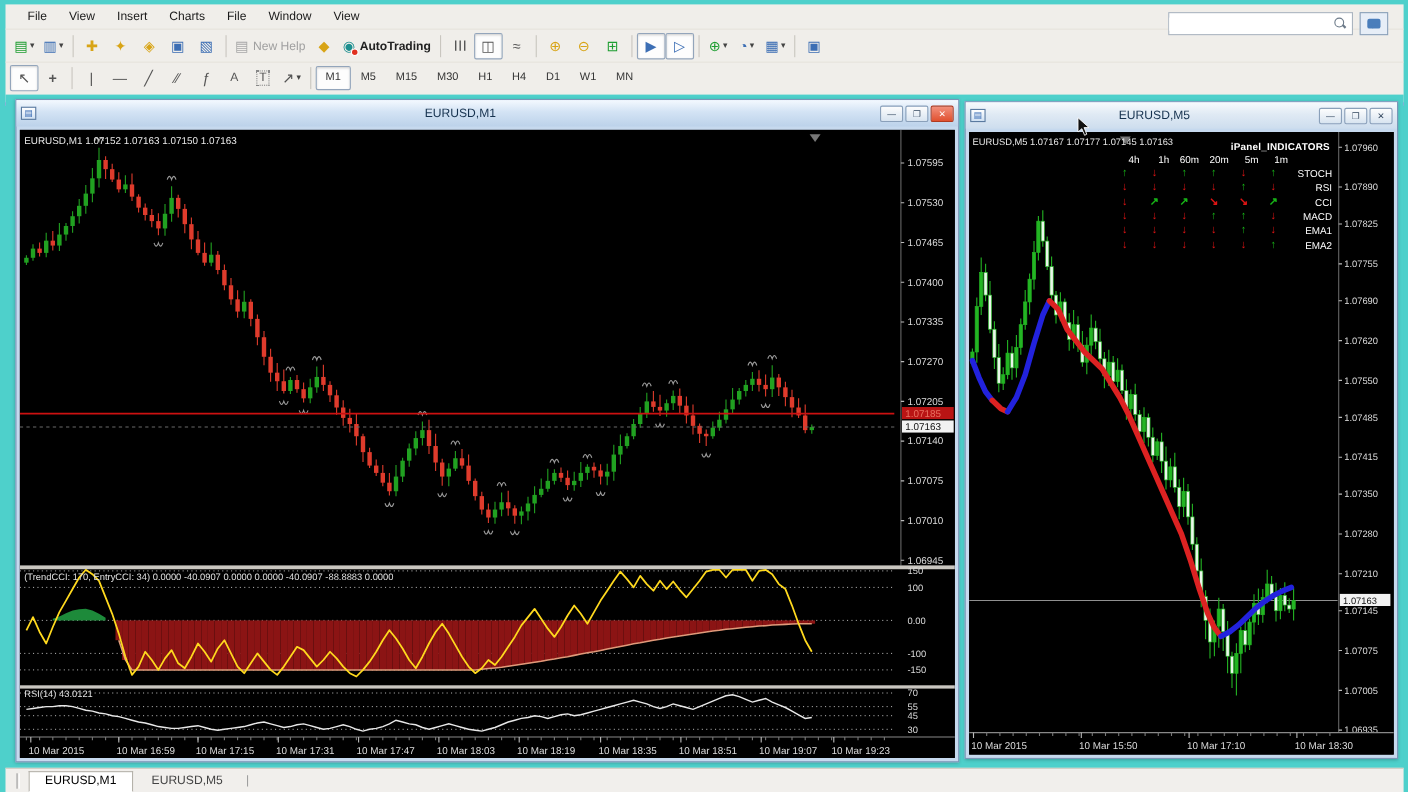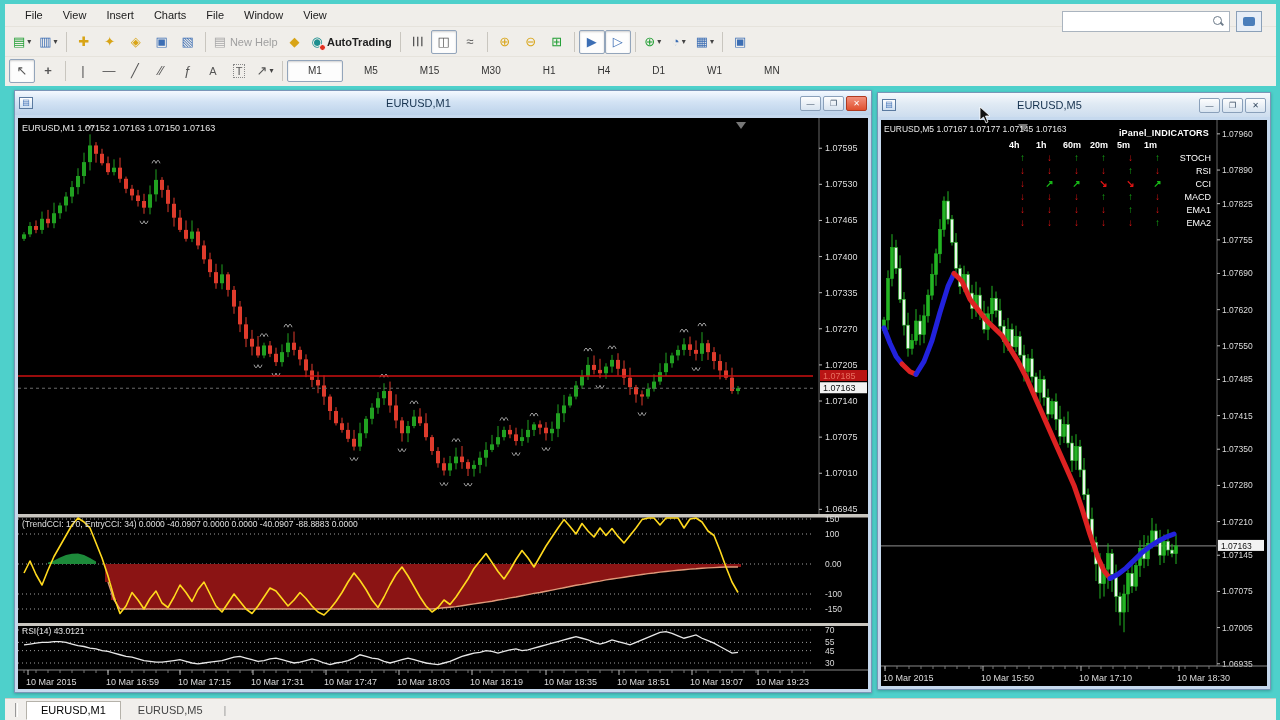--- a/index.html
+++ b/index.html
@@ -15,21 +15,21 @@
   .toolbar.row2 { height:28px; }
   .tbtn { height:24px; min-width:26px; padding:0 3px; display:flex; align-items:center; justify-content:center;
           font-size:13px; color:#555; border:1px solid transparent; border-radius:2px; gap:2px; }
   .tbtn.pressed { border:1px solid #93a5bb; background:#fdfdfd; box-shadow:inset 0 1px 2px rgba(0,0,0,.18); }
   .tbtn .caret { font-size:8px; color:#444; }
   .tbtn.grayed { color:#a8a8a8; }
   .tsep { width:1px; height:20px; background:#c9c6bf; margin:0 4px; flex:none; }
   .ic-green { color:#1f9e32; } .ic-gold { color:#d8a416; } .ic-blue { color:#3c6eb4; } .ic-teal { color:#1d8f8f; position:relative; }
   .ic-teal .badge { position:absolute; right:-3px; bottom:-2px; width:7px; height:7px; border-radius:50%; background:#e03020; border:1px solid #fff; }
   .tlabel { font-size:11px; color:#222; padding-left:2px; }
-  .tf-btn { font-size:10px; color:#333; padding:4px 20px; height:22px; min-width:26px; }
+  .tf-btn { font-size:10px; color:#333; padding:4px 8px; height:22px; min-width:26px; }
   .search-wrap { position:absolute; right:46px; top:7px; width:168px; height:21px; background:#fff; border:1px solid #aab4bf; display:flex; align-items:center; }
   .search-input { flex:1; border:0; outline:0; font-size:11px; padding:0 4px; font-family:"Liberation Sans",sans-serif; }
   .mag { width:11px; height:11px; position:relative; margin-right:5px; flex:none; }
   .mag::before { content:""; position:absolute; left:0; top:0; width:7px; height:7px; border:1.5px solid #6d7b8a; border-radius:50%; }
   .mag::after { content:""; position:absolute; left:7px; top:7px; width:4px; height:1.5px; background:#6d7b8a; transform:rotate(45deg); }
   .chat-btn { position:absolute; right:14px; top:7px; width:26px; height:21px; border:1px solid #8ba0b8; background:#e7eef7; display:flex; align-items:center; justify-content:center; }
   .bubble { width:12px; height:9px; background:#4a7ebb; border-radius:2px; position:relative; }
   .bubble::after { content:""; position:absolute; left:2px; bottom:-3px; border:3px solid transparent; border-top-color:#4a7ebb; }
 
   
@@ -47,21 +47,21 @@
           line-height:13px; text-align:center; color:#33475e; border-radius:2px; }
   .wbtn.close-red { background:linear-gradient(#f2907c,#e0502f); color:#fff; border-color:#b03a20; }
   .win-body { position:absolute; left:3px; right:3px; top:27px; bottom:3px; background:#000; overflow:hidden; }
   .win-body svg { display:block; }
 
   
   .ipanel { position:absolute; top:8px; right:56px; width:202px; font-size:9px; color:#fff; }
   .ip-title { text-align:right; font-weight:bold; padding-right:2px; letter-spacing:.2px; }
   .ip-row { display:flex; align-items:center; height:13px; }
   .ip-cell { width:27px; text-align:center; font-weight:bold; font-size:10px; line-height:12px; }
-  .ip-colhead { width:27px; text-align:left; font-weight:bold; color:#fff; font-size:9px; }
+  .ip-colhead { width:27px; text-align:right; font-weight:normal; color:#fff; font-size:9px; }
   .ip-label { width:40px; text-align:right; font-weight:normal; color:#fff; }
 
   
   .tabbar { position:absolute; left:5px; right:4px; bottom:0; height:22px; background:#f1efec; border-top:1px solid #cfccc4;
             display:flex; align-items:flex-end; padding-left:6px; }
   .tab-grip { width:3px; height:14px; border-left:1px solid #999; border-right:1px solid #fff; margin:0 8px 3px 4px; }
   .tab { font-size:11px; padding:2px 14px 3px; margin-right:2px; color:#444; border:1px solid transparent; }
   .tab.active { background:#fff; border:1px solid #b5b2aa; border-bottom-color:#fff; color:#000; }
   .tab-sep { color:#999; font-size:11px; margin:0 4px 4px; }
 

